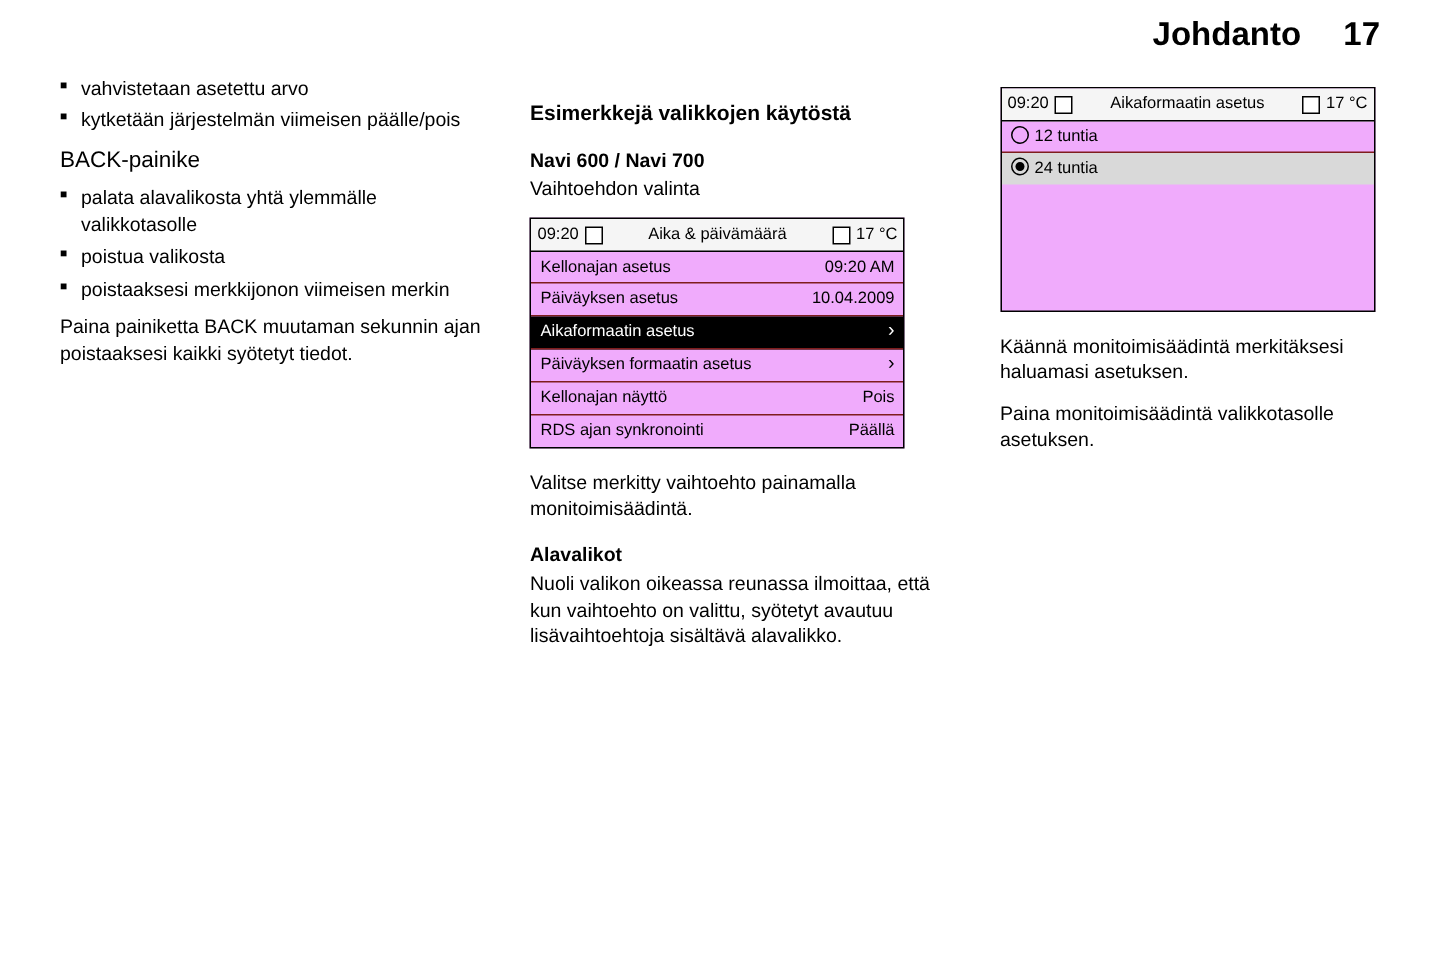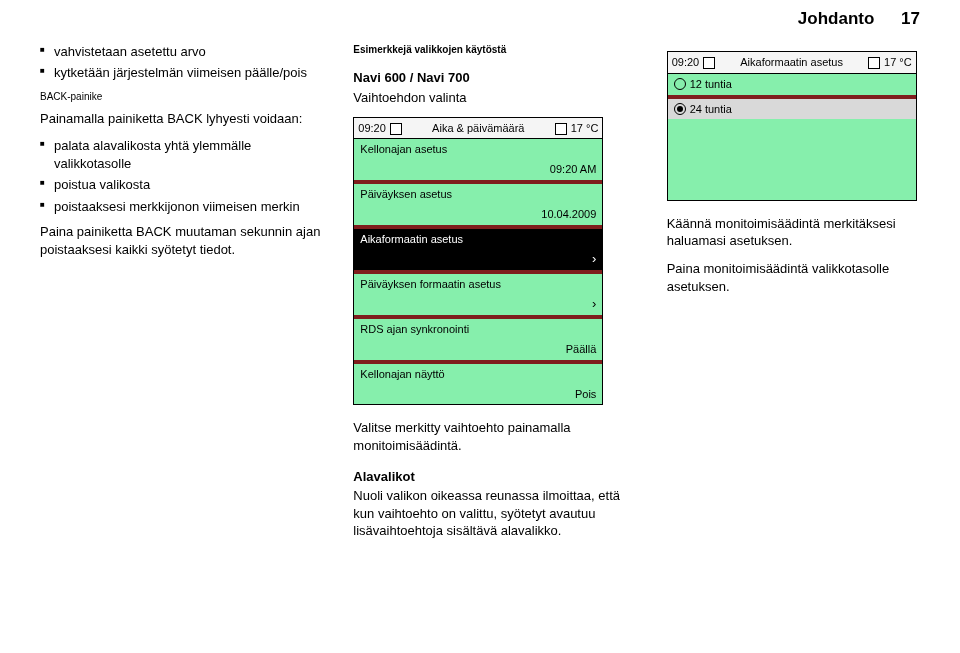--- a/index.html
+++ b/index.html
@@ -10,21 +10,21 @@
     color: #000;
     background: #fff;
     width: 960px;
     height: 653px;
     position: relative;
     box-sizing: border-box;
   }
   .page-head {
     text-align: right;
     padding: 8px 40px 12px 0;
-    font-size: 17px;
+    font-size: 22px;
     font-weight: bold;
   }
   .page-head .title { margin-right: 22px; }
   .cols {
     display: flex;
     gap: 32px;
     padding: 0 12px 0 40px;
   }
   .col {
     flex: 1 1 0;
@@ -34,21 +34,21 @@
   .sub { font-size: 13px; margin: 0 0 6px 0; }
   .bold { font-weight: bold; }
   .blk { margin-bottom: 2px; }
   ul.sq { list-style: none; padding: 0; margin: 0 0 8px 0; }
   ul.sq li { position: relative; padding-left: 14px; margin-bottom: 4px; }
   ul.sq li::before { content: "■"; position: absolute; left: 0; top: 2px; font-size: 8px; }
 
   
   .shot {
     border: 1px solid #000;
-    background: #86efac;
+    background: #f0abfc;
     font-size: 11px;
     margin: 8px 0 14px 0;
     width: 250px;
     box-sizing: border-box;
   }
   .shot .bar {
     display: flex;
     align-items: center;
     background: #f5f5f5;
     border-bottom: 1px solid #000;
@@ -56,26 +56,26 @@
     font-size: 11px;
     gap: 4px;
   }
   .shot .bar .center { flex: 1; text-align: center; }
   .shot .bar .sq { width: 10px; height: 10px; border: 1px solid #000; display: inline-block; position: relative; top: 1px; background: #fff; }
   .shot .rows { }
   .shot .row {
     display: flex;
     justify-content: space-between;
     padding: 3px 6px;
-    border-bottom: 4px solid #7f1d1d;
+    border-bottom: 1px solid #7f1d1d;
   }
   .shot .row:last-child { border-bottom: none; }
   .shot .row.sel { background: #000; color: #fff; }
   .shot .row.sel-grey { background: #d9d9d9; }
-  .shot .row .right { color: inherit; font-size: 11px; margin-top: 20px; }
+  .shot .row .right { color: inherit; font-size: 11px; }
   .chev::after { content: "›"; font-size: 13px; line-height: 11px; }
 
   .radio {
     width: 10px; height: 10px; border: 1px solid #000; border-radius: 50%;
     display: inline-block; margin-right: 4px; vertical-align: middle;
     position: relative; top: -1px;
   }
   .radio.filled::after {
     content: ""; position: absolute; left: 2px; top: 2px; width: 6px; height: 6px;
     border-radius: 50%; background: #000;
@@ -89,32 +89,31 @@
   <span>17</span>
 </div>
 
 <div class="cols">
 
   <div class="col">
     <ul class="sq">
       <li>vahvistetaan asetettu arvo</li>
       <li>kytketään järjestelmän viimeisen päälle/pois</li>
     </ul>
-    <p class="para sub" style="font-size:10px;">BACK-painike</p>
-    <p class="para">Painamalla painiketta BACK lyhyesti voidaan:</p>
+    <p class="para sub" style="font-size:15px;">BACK-painike</p>
     <ul class="sq">
       <li>palata alavalikosta yhtä ylemmälle valikkotasolle</li>
       <li>poistua valikosta</li>
       <li>poistaaksesi merkkijonon viimeisen merkin</li>
     </ul>
     <p class="para">Paina painiketta BACK muutaman sekunnin ajan poistaaksesi kaikki syötetyt tiedot.</p>
   </div>
 
   <div class="col">
-    <p class="para bold" style="font-size:10px;">Esimerkkejä valikkojen käytöstä</p>
+    <p class="para bold" style="font-size:14px;margin-top:16px;">Esimerkkejä valikkojen käytöstä</p>
     <p class="blk bold">Navi 600 / Navi 700</p>
     <p class="para">Vaihtoehdon valinta</p>
 
     <div class="shot">
       <div class="bar">
         <span>09:20</span>
         <span class="sq"></span>
         <span class="center">Aika &amp; päivämäärä</span>
         <span class="sq"></span>
         <span>17 °C</span>
@@ -130,26 +129,26 @@
         </div>
         <div class="row sel">
           <span>Aikaformaatin asetus</span>
           <span class="right chev"></span>
         </div>
         <div class="row">
           <span>Päiväyksen formaatin asetus</span>
           <span class="right chev"></span>
         </div>
         <div class="row">
+          <span>Kellonajan näyttö</span>
+          <span class="right">Pois</span>
+        </div>
+        <div class="row">
           <span>RDS ajan synkronointi</span>
           <span class="right">Päällä</span>
-        </div>
-        <div class="row">
-          <span>Kellonajan näyttö</span>
-          <span class="right">Pois</span>
         </div>
       </div>
     </div>
 
     <p class="para">Valitse merkitty vaihtoehto painamalla monitoimisäädintä.</p>
     <p class="blk bold">Alavalikot</p>
     <p class="para">Nuoli valikon oikeassa reunassa ilmoittaa, että kun vaihtoehto on valittu, syötetyt avautuu lisävaihtoehtoja sisältävä alavalikko.</p>
   </div>
 
   <div class="col">

